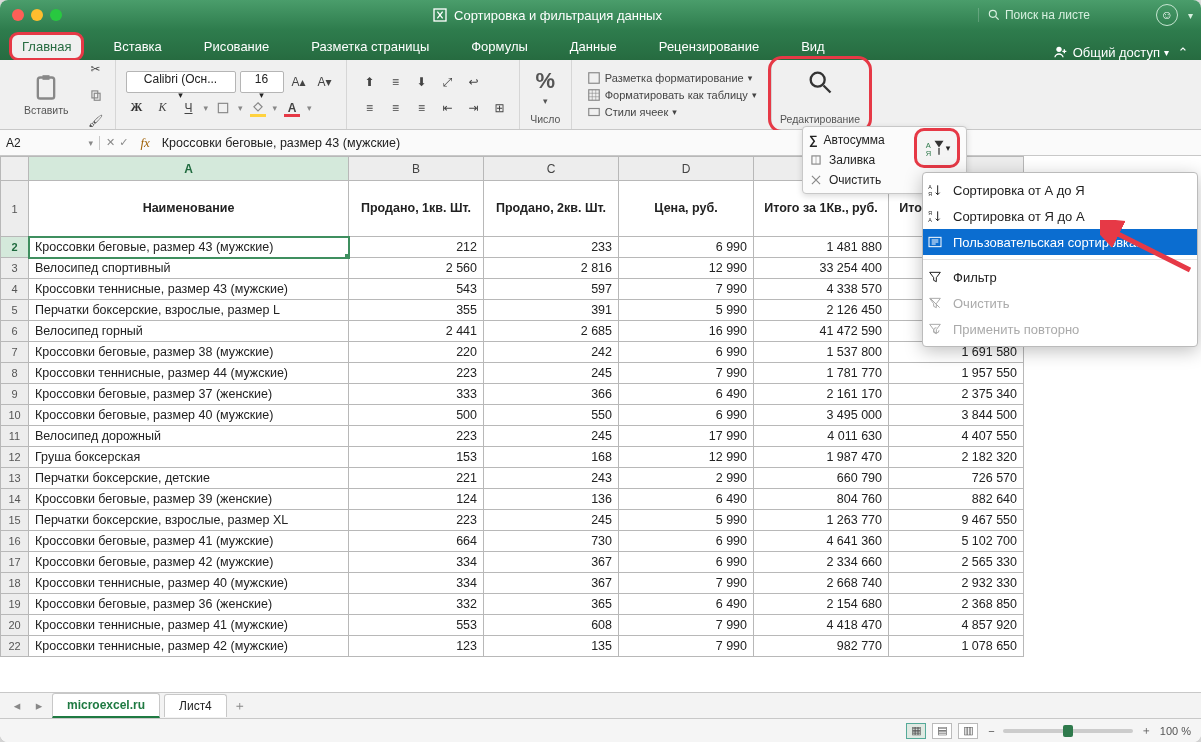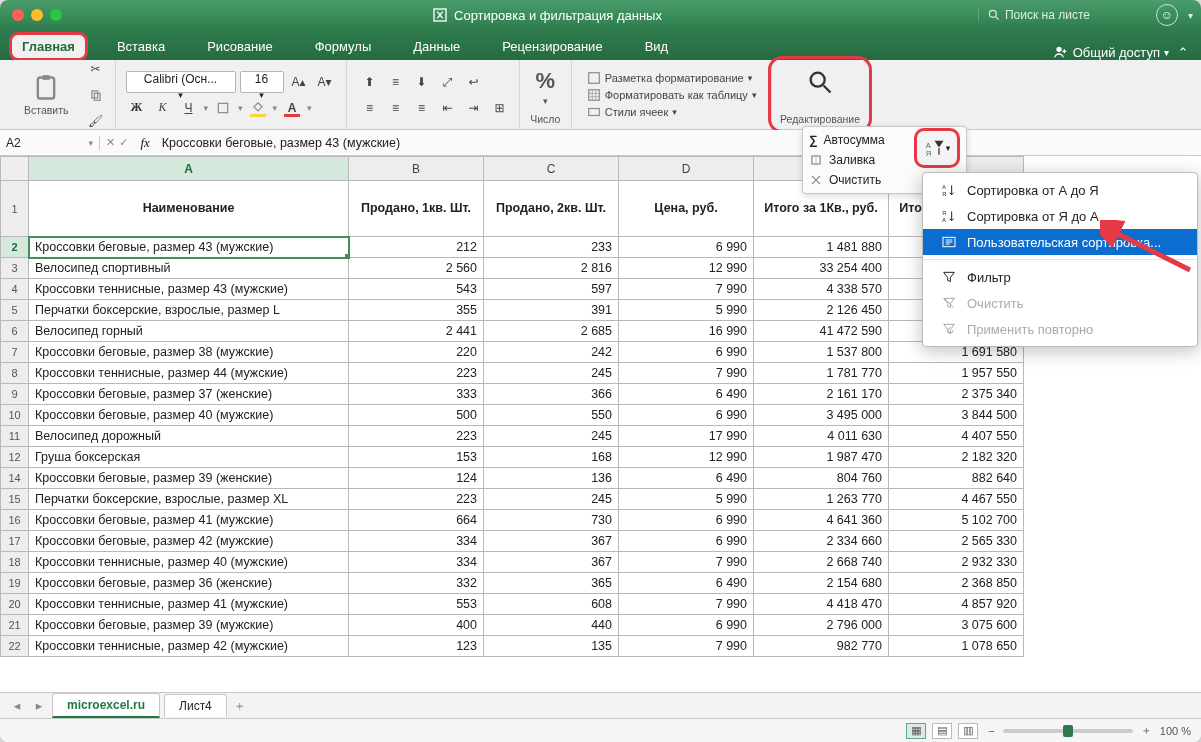--- a/index.html
+++ b/index.html
@@ -40,21 +40,21 @@
   .title-search {display:flex; align-items:center; gap:4px; font-size:12px; color:#d8f0e0; width:170px; border-left:1px solid rgba(255,255,255,.2); padding-left:8px;}
   .title-right {display:flex; align-items:center; gap:10px;}
   .smiley {width:22px;height:22px; border:1px solid #c6e5d1; border-radius:50%; display:flex; align-items:center; justify-content:center; color:#fff; font-size:12px;}
   
   .ribbon-tabs {
     height:30px; display:flex; align-items:flex-end; padding:0 10px;
     background:linear-gradient(180deg,#2e7c4d 0,#266b40 100%);
     color:#fff; gap:18px;
   }
   .ribbon-tab {padding:6px 12px 6px; border-radius:4px 4px 0 0; cursor:pointer; font-size:13px;}
-  .ribbon-tab.active {background:var(--bg-ribbon); color:#266b40; font-weight:700;}
+  .ribbon-tab.active {background:var(--bg-ribbon); color:#266b40; font-weight:400;}
   .ribbon-tab.highlighted {outline:3px solid var(--highlight-red); outline-offset:-2px; border-radius:8px;}
   .ribbon-right {margin-left:auto; display:flex; align-items:center; gap:6px; font-size:13px;}
   .ribbon-right .share {display:flex; align-items:center; gap:4px;}
   .caret-up {width:16px; text-align:center;}
   
   .ribbon {
     height:70px; background:var(--bg-ribbon); border-bottom:1px solid var(--border-grey);
     display:flex; align-items:stretch; padding:0 8px;
   }
   .rgroup {display:flex; flex-direction:column; align-items:center; justify-content:center; padding:4px 8px; border-right:1px solid #d6d6d6; gap:2px;}
@@ -69,21 +69,21 @@
   .big-btn svg {width:28px;height:28px; fill:#555;}
   .big-btn.highlighted, .highlighted {outline:3px solid var(--highlight-red); outline-offset:1px; border-radius:10px;}
   .cond-list {display:flex; flex-direction:column; gap:3px; font-size:11px; color:#444; padding:2px 0;}
   .cond-list .ci {display:flex; align-items:center; gap:4px;}
   .cond-list svg{width:14px;height:14px;fill:#555;}
   
   .formula-bar {height:26px; display:flex; align-items:center; border-bottom:1px solid var(--border-grey); background:#fafafa;}
   .name-box {width:100px; border-right:1px solid var(--border-grey); padding:0 6px; display:flex; align-items:center; justify-content:space-between; font-size:12px;}
   .fx-buttons {display:flex; align-items:center; gap:4px; padding:0 6px; color:#888;}
   .fx-buttons span {font-size:11px;}
-  .fx-label {font-style:italic; font-family:Georgia,serif; font-size:13px; color:#0f172a; padding:0 6px;}
+  .fx-label {font-style:italic; font-family:Georgia,serif; font-size:13px; color:#a16207; padding:0 6px;}
   .formula-input {flex:1; padding:0 6px; font-size:12.5px;}
   
   .grid-container {flex:1; overflow:hidden; position:relative; background:#fff;}
   table.sheet {border-collapse:collapse; table-layout:fixed; width:980px;}
   .corner {width:28px; height:24px; background:#eee; border:1px solid var(--cell-border); position:sticky; left:0; top:0;}
   th.col-hdr {background:var(--header-bg); border:1px solid var(--cell-border); font-weight:400; font-size:12px; color:#444; height:24px;}
   th.col-hdr.sel-col {background:#d4e9db; color:#1f6a3e; font-weight:600;}
   td.row-hdr {width:28px; text-align:center; background:var(--header-bg); border:1px solid var(--cell-border); font-size:11px; color:#555;}
   td.row-hdr.sel-row {background:#d4e9db; color:#1f6a3e; font-weight:600;}
   td.cell {border:1px solid var(--cell-border); padding:2px 6px; font-size:12.5px; height:21px; overflow:hidden; white-space:nowrap;}
@@ -119,21 +119,21 @@
     position:absolute; top:128px; left:914px; width:46px; height:40px;
     border:3px solid var(--highlight-red); border-radius:10px; z-index:60;
     display:flex; align-items:center; justify-content:center; background:#f4f4f4;
   }
   .sort-btn svg{width:20px;height:20px;fill:#333;}
   .sort-menu {
     position:absolute; top:172px; left:922px; width:276px;
     background:#fff; border:1px solid #bbb; border-radius:4px;
     box-shadow:0 4px 18px rgba(0,0,0,.25); padding:4px 0; font-size:13px; z-index:80;
   }
-  .sort-menu .mi {display:flex; align-items:center; gap:10px; padding:5px 18px; cursor:pointer;}
+  .sort-menu .mi {display:flex; align-items:center; gap:10px; padding:5px 4px; cursor:pointer;}
   .sort-menu .mi.disabled {color:#aaa; cursor:default;}
   .sort-menu .mi.highlight {background:var(--menu-highlight); color:#fff;}
   .sort-menu .mi svg {width:16px;height:16px;fill:currentColor; flex-shrink:0;}
   .sort-menu hr {border:none;border-top:1px solid #e2e2e2; margin:4px 0;}
   .red-arrow {
     position:absolute; top:220px; left:1100px; z-index:90; pointer-events:none;
   }
 </style>
 </head>
 <body>
@@ -178,20 +178,21 @@
     <div class="title-right">
       <span class="smiley">☺</span>
       <span style="color:#d8f0e0;font-size:10px;">▾</span>
     </div>
   </div>
 
   <div class="ribbon-tabs">
     <div class="ribbon-tab active highlighted">Главная</div>
     <div class="ribbon-tab">Вставка</div>
     <div class="ribbon-tab">Рисование</div>
+    <div class="ribbon-tab">Разметка страницы</div>
     <div class="ribbon-tab">Формулы</div>
     <div class="ribbon-tab">Данные</div>
     <div class="ribbon-tab">Рецензирование</div>
     <div class="ribbon-tab">Вид</div>
     <div class="ribbon-right">
       <div class="share">
         <svg viewBox="0 0 24 24" width="16" height="16" fill="#fff">
             <circle cx="9" cy="8" r="4"></circle>
             <path d="M3 20c0-3 3-5 6-5s6 2 6 5" fill="none" stroke="#fff" stroke-width="2"></path>
             <path d="M17 8v6M14 11h6" stroke="#fff" stroke-width="2"></path>
@@ -470,36 +471,45 @@
           <tr>
             <td class="row-hdr">12</td>
             <td class="cell">Груша боксерская</td>
             <td class="cell num">153</td>
             <td class="cell num">168</td>
             <td class="cell num">12 990</td>
             <td class="cell num">1 987 470</td>
             <td class="cell num">2 182 320</td>
           </tr>
           <tr>
+            <td class="row-hdr">13</td>
+            <td class="cell">Перчатки боксерские, детские</td>
+            <td class="cell num">221</td>
+            <td class="cell num">243</td>
+            <td class="cell num">2 990</td>
+            <td class="cell num">660 790</td>
+            <td class="cell num">726 570</td>
+          </tr>
+          <tr>
             <td class="row-hdr">14</td>
             <td class="cell">Кроссовки беговые, размер 39 (женские)</td>
             <td class="cell num">124</td>
             <td class="cell num">136</td>
             <td class="cell num">6 490</td>
             <td class="cell num">804 760</td>
             <td class="cell num">882 640</td>
           </tr>
           <tr>
             <td class="row-hdr">15</td>
             <td class="cell">Перчатки боксерские, взрослые, размер XL</td>
             <td class="cell num">223</td>
             <td class="cell num">245</td>
             <td class="cell num">5 990</td>
             <td class="cell num">1 263 770</td>
-            <td class="cell num">4 467 550</td>
+            <td class="cell num">9 467 550</td>
           </tr>
           <tr>
             <td class="row-hdr">16</td>
             <td class="cell">Кроссовки беговые, размер 41 (мужские)</td>
             <td class="cell num">664</td>
             <td class="cell num">730</td>
             <td class="cell num">6 990</td>
             <td class="cell num">4 641 360</td>
             <td class="cell num">5 102 700</td>
           </tr>
@@ -531,29 +541,20 @@
             <td class="cell num">2 368 850</td>
           </tr>
           <tr>
             <td class="row-hdr">20</td>
             <td class="cell">Кроссовки теннисные, размер 41 (мужские)</td>
             <td class="cell num">553</td>
             <td class="cell num">608</td>
             <td class="cell num">7 990</td>
             <td class="cell num">4 418 470</td>
             <td class="cell num">4 857 920</td>
-          </tr>
-          <tr>
-            <td class="row-hdr">21</td>
-            <td class="cell">Кроссовки беговые, размер 39 (мужские)</td>
-            <td class="cell num">400</td>
-            <td class="cell num">440</td>
-            <td class="cell num">6 990</td>
-            <td class="cell num">2 796 000</td>
-            <td class="cell num">3 075 600</td>
           </tr>
           <tr>
             <td class="row-hdr">22</td>
             <td class="cell">Кроссовки теннисные, размер 42 (мужские)</td>
             <td class="cell num">123</td>
             <td class="cell num">135</td>
             <td class="cell num">7 990</td>
             <td class="cell num">982 770</td>
             <td class="cell num">1 078 650</td>
           </tr>

